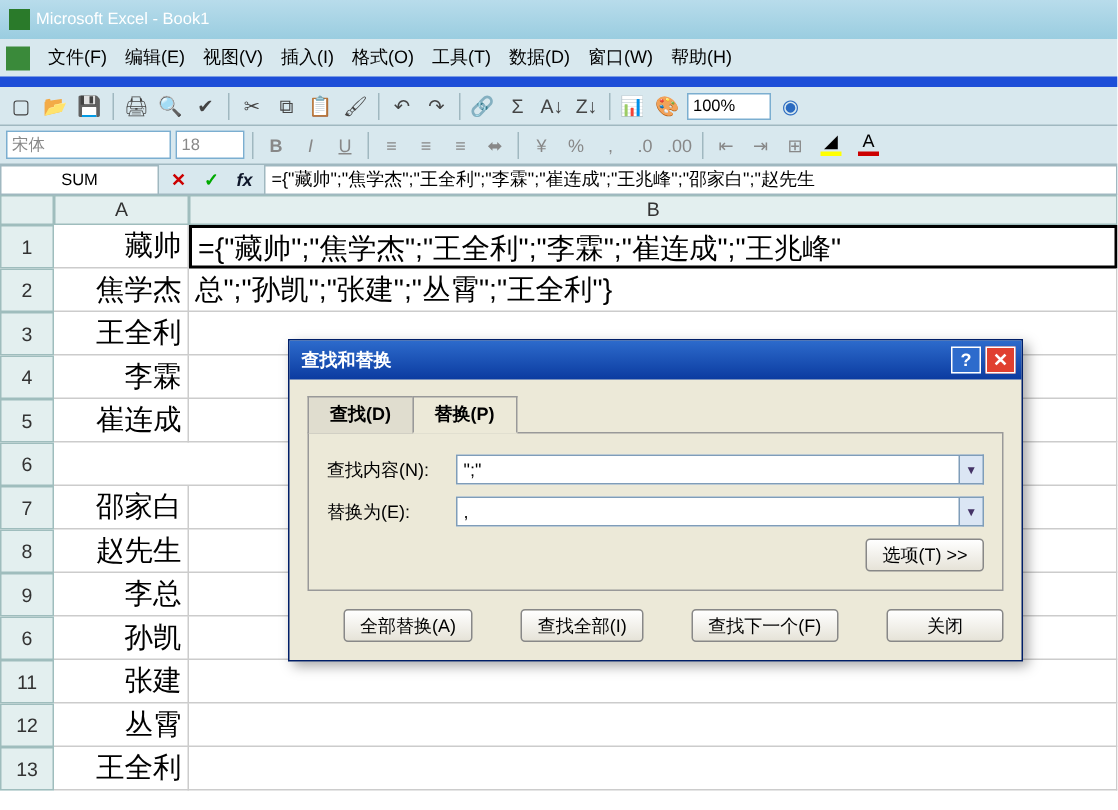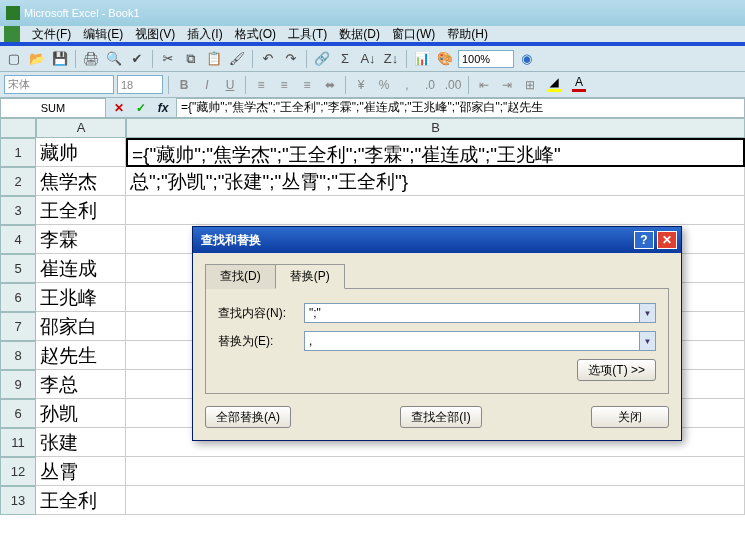--- a/index.html
+++ b/index.html
@@ -1,19 +1,19 @@
 <!DOCTYPE html>
 <html><head>
 <meta charset="utf-8">
 <style>
 * { margin:0; padding:0; box-sizing:border-box; }
 body { font-family:"SimSun",Arial,sans-serif; font-size:12px; overflow:hidden; width:745px; height:540px; background:#fff; }
 .titlebar { height:26px; background:linear-gradient(#b8dceb,#9acde0); color:#fff; padding:1px 6px; font-size:11px; display:flex; align-items:center; }
 .titlebar .icon { width:14px; height:14px; background:#2a7a2a; margin-right:4px; }
-.menubar { height:20px; background:#d8e8ee; display:flex; align-items:center; padding:0 4px; border-bottom:4px solid #1d4ed8;text-align:right; }
+.menubar { height:32px; background:#d8e8ee; display:flex; align-items:center; padding:0 4px; border-bottom:7px solid #1d4ed8;text-align:right; }
 .menubar .micon { width:16px; height:16px; background:#3a8a3a; margin-right:6px; }
 .menubar span { padding:2px 6px; color:#000; cursor:default; }
 .toolbar { height:26px; background:#d8e8ee; display:flex; align-items:center; padding:2px 4px; border-bottom:1px solid #a0b8c0; gap:3px; }
 .tbtn { width:20px; height:20px; border:1px solid transparent; display:inline-flex; align-items:center; justify-content:center; color:#444; cursor:pointer; font-size:13px; }
 .sep { width:1px; height:18px; background:#a0b8c0; margin:0 2px; }
 .zoom-box { width:56px; height:18px; background:#fff; border:1px solid #7baed0; font-size:11px; padding:0 3px; }
 .toolbar2 { height:26px; background:#d8e8ee; display:flex; align-items:center; padding:2px 4px; border-bottom:1px solid #a0b8c0; gap:3px; }
 .font-box { width:110px; height:19px; background:#fff; border:1px solid #7baed0; font-size:11px; padding:1px 3px; color:#888; }
 .size-box { width:46px; height:19px; background:#fff; border:1px solid #7baed0; font-size:11px; padding:1px 3px; color:#888; }
 .fmt-btn { width:20px; height:20px; display:inline-flex; align-items:center; justify-content:center; color:#888; border:1px solid transparent; }
@@ -29,44 +29,44 @@
 .formula-bar { flex:1; height:20px; background:#fff; border:1px solid #a0b8c0; padding:0 4px; font-size:12px; white-space:nowrap; overflow:hidden; }
 .grid { position:relative; }
 .col-headers { display:flex; height:20px; }
 .corner { width:36px; height:20px; background:#e3efef; border:1px solid #9fbdbd; }
 .ch { height:20px; background:#e3efef; border:1px solid #9fbdbd; text-align:center; line-height:18px; font-size:13px; color:#333; }
 .ch-A { width:90px; }
 .ch-B { flex:1; }
 .grid-body { }
 .row { display:flex; height:29px; }
 .rh { width:36px; background:#e3efef; border:1px solid #9fbdbd; text-align:center; line-height:27px; font-size:13px; color:#333; }
-.cell { border-right:1px solid #ccc; border-bottom:1px solid #ccc; padding:2px 4px; font-size:19px; line-height:25px; white-space:nowrap; overflow:visible; }
+.cell { border-right:1px solid #ccc; border-bottom:1px solid #ccc; padding:2px 4px; font-size:19px; line-height:25px; white-space:nowrap; overflow:visible;text-align:right; }
 .cell-A { width:90px; }
 .cell-B { flex:1; position:relative; }
 .active-cell { border:2px solid #000; }
 .overflow-text { position:absolute; left:4px; top:2px; font-size:19px; white-space:nowrap; }
 
 .dialog { position:absolute; left:192px; top:226px; width:490px; background:#ece9d8; border:1px solid #001e68; box-shadow:3px 3px 8px rgba(0,0,0,.35); }
 .dlg-title { height:26px; background:linear-gradient(#2d6bcc,#0b3ba0); color:#fff; display:flex; align-items:center; padding:0 4px; font-size:12px; font-weight:bold; }
 .dlg-title-text { flex:1; padding-left:4px; }
 .dlg-tbtn { width:20px; height:18px; margin-left:3px; display:flex; align-items:center; justify-content:center; font-weight:bold; border:1px solid #fff; font-size:12px; }
 .dlg-help { background:#2d6bcc; color:#fff; }
 .dlg-close { background:#e04030; color:#fff; }
 .dlg-body { padding:10px 12px 12px 12px; }
 .tabs { display:flex; margin-bottom:0; }
-.tab { padding:3px 14px; background:#ece9d8; border:1px solid #999; border-bottom:none; font-size:12px; margin-right:-1px; position:relative; top:1px; }
+.tab { padding:3px 14px; background:#ece9d8; border:1px solid #999; border-bottom:none; font-size:12px; margin-right:-1px; position:relative; top:1px;font-weight:bold; }
 .tab.active { background:#ece9d8; border-bottom:1px solid #ece9d8; z-index:2; }
 .tab.inactive { background:#e0ddcf; }
 .tab-panel { border:1px solid #999; padding:14px 12px 12px 12px; background:#ece9d8; }
 .form-row { display:flex; align-items:center; margin-bottom:8px; }
 .form-label { width:86px; font-size:12px; }
 .form-input { flex:1; height:20px; background:#fff; border:1px solid #7f9db9; padding:1px 4px; font-size:12px; }
 .form-dd { width:16px; height:20px; background:#dbe6f4; border:1px solid #7f9db9; border-left:none; display:flex; align-items:center; justify-content:center; font-size:8px; color:#436; }
 .options-row { display:flex; justify-content:flex-end; margin-top:4px; }
-.buttons-row { display:flex; justify-content:space-between; margin-top:12px; gap:6px; }
+.buttons-row { display:flex; justify-content:space-between; margin-top:12px; gap:6px;margin-left:24px; }
 .btn { height:22px; padding:0 10px; background:linear-gradient(#fff,#e6e3d8); border:1px solid #888; border-radius:3px; font-size:12px; cursor:pointer; min-width:78px; text-align:center; display:inline-flex; align-items:center; justify-content:center; }
 u { text-decoration:underline; }
 </style>
 </head>
 <body>
 
 <div class="titlebar">
   <span class="icon"></span>
   <span>Microsoft Excel - Book1</span>
 </div>
@@ -191,21 +191,20 @@
         <div class="cell cell-A">李霖</div>
         <div class="cell cell-B"></div>
       </div>
       <div class="row">
         <div class="rh">5</div>
         <div class="cell cell-A">崔连成</div>
         <div class="cell cell-B"></div>
       </div>
       <div class="row">
         <div class="rh">6</div>
-        <div class="cell cell-A">王兆峰</div>
         <div class="cell cell-B"></div>
       </div>
       <div class="row">
         <div class="rh">7</div>
         <div class="cell cell-A">邵家白</div>
         <div class="cell cell-B"></div>
       </div>
       <div class="row">
         <div class="rh">8</div>
         <div class="cell cell-A">赵先生</div>
@@ -261,16 +260,17 @@
         <input class="form-input" value="," style="">
         <div class="form-dd">▼</div>
       </div>
       <div class="options-row">
         <div class="btn">选项(T) &gt;&gt;</div>
       </div>
     </div>
     <div class="buttons-row">
       <div class="btn">全部替换(A)</div>
       <div class="btn">查找全部(I)</div>
+      <div class="btn">查找下一个(F)</div>
       <div class="btn">关闭</div>
     </div>
   </div>
 </div>
 
 </body></html>

